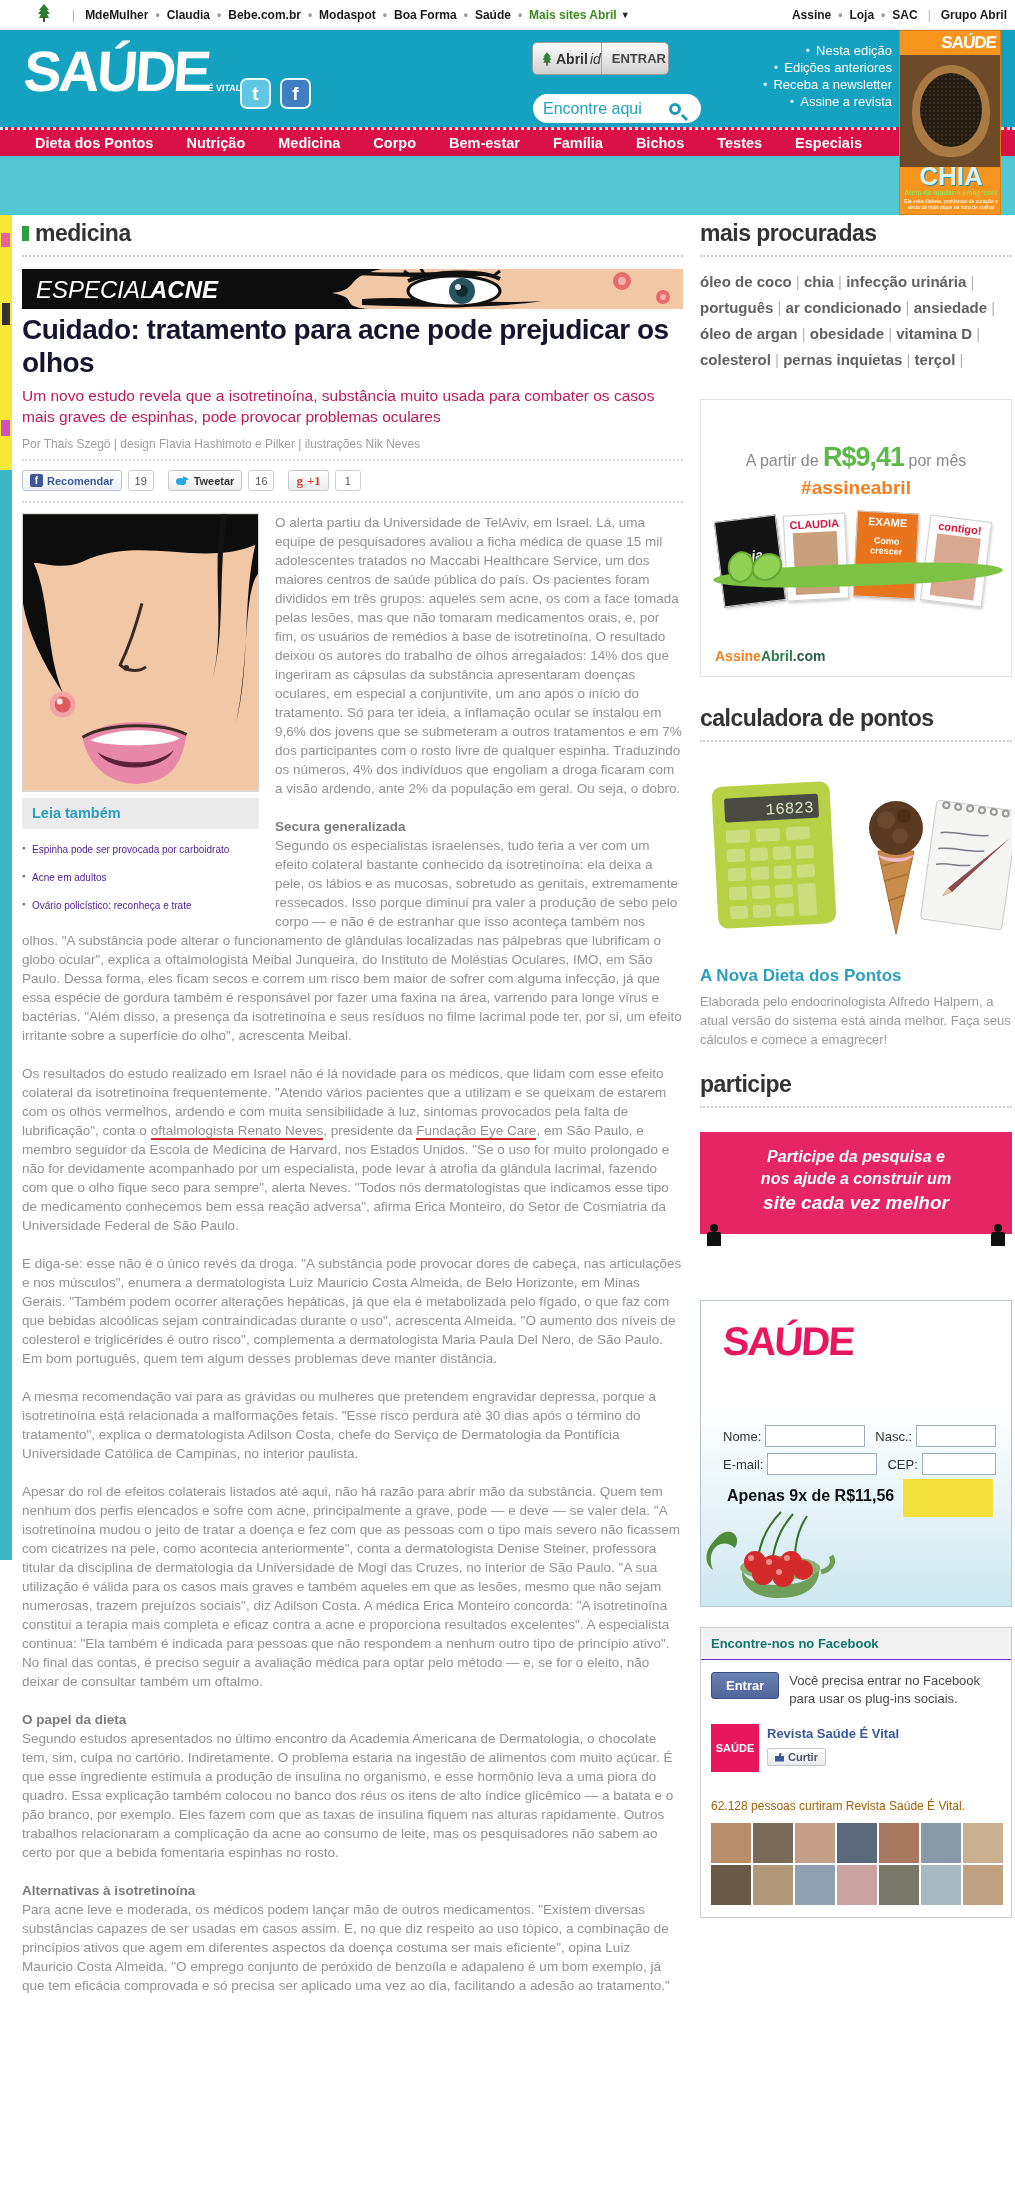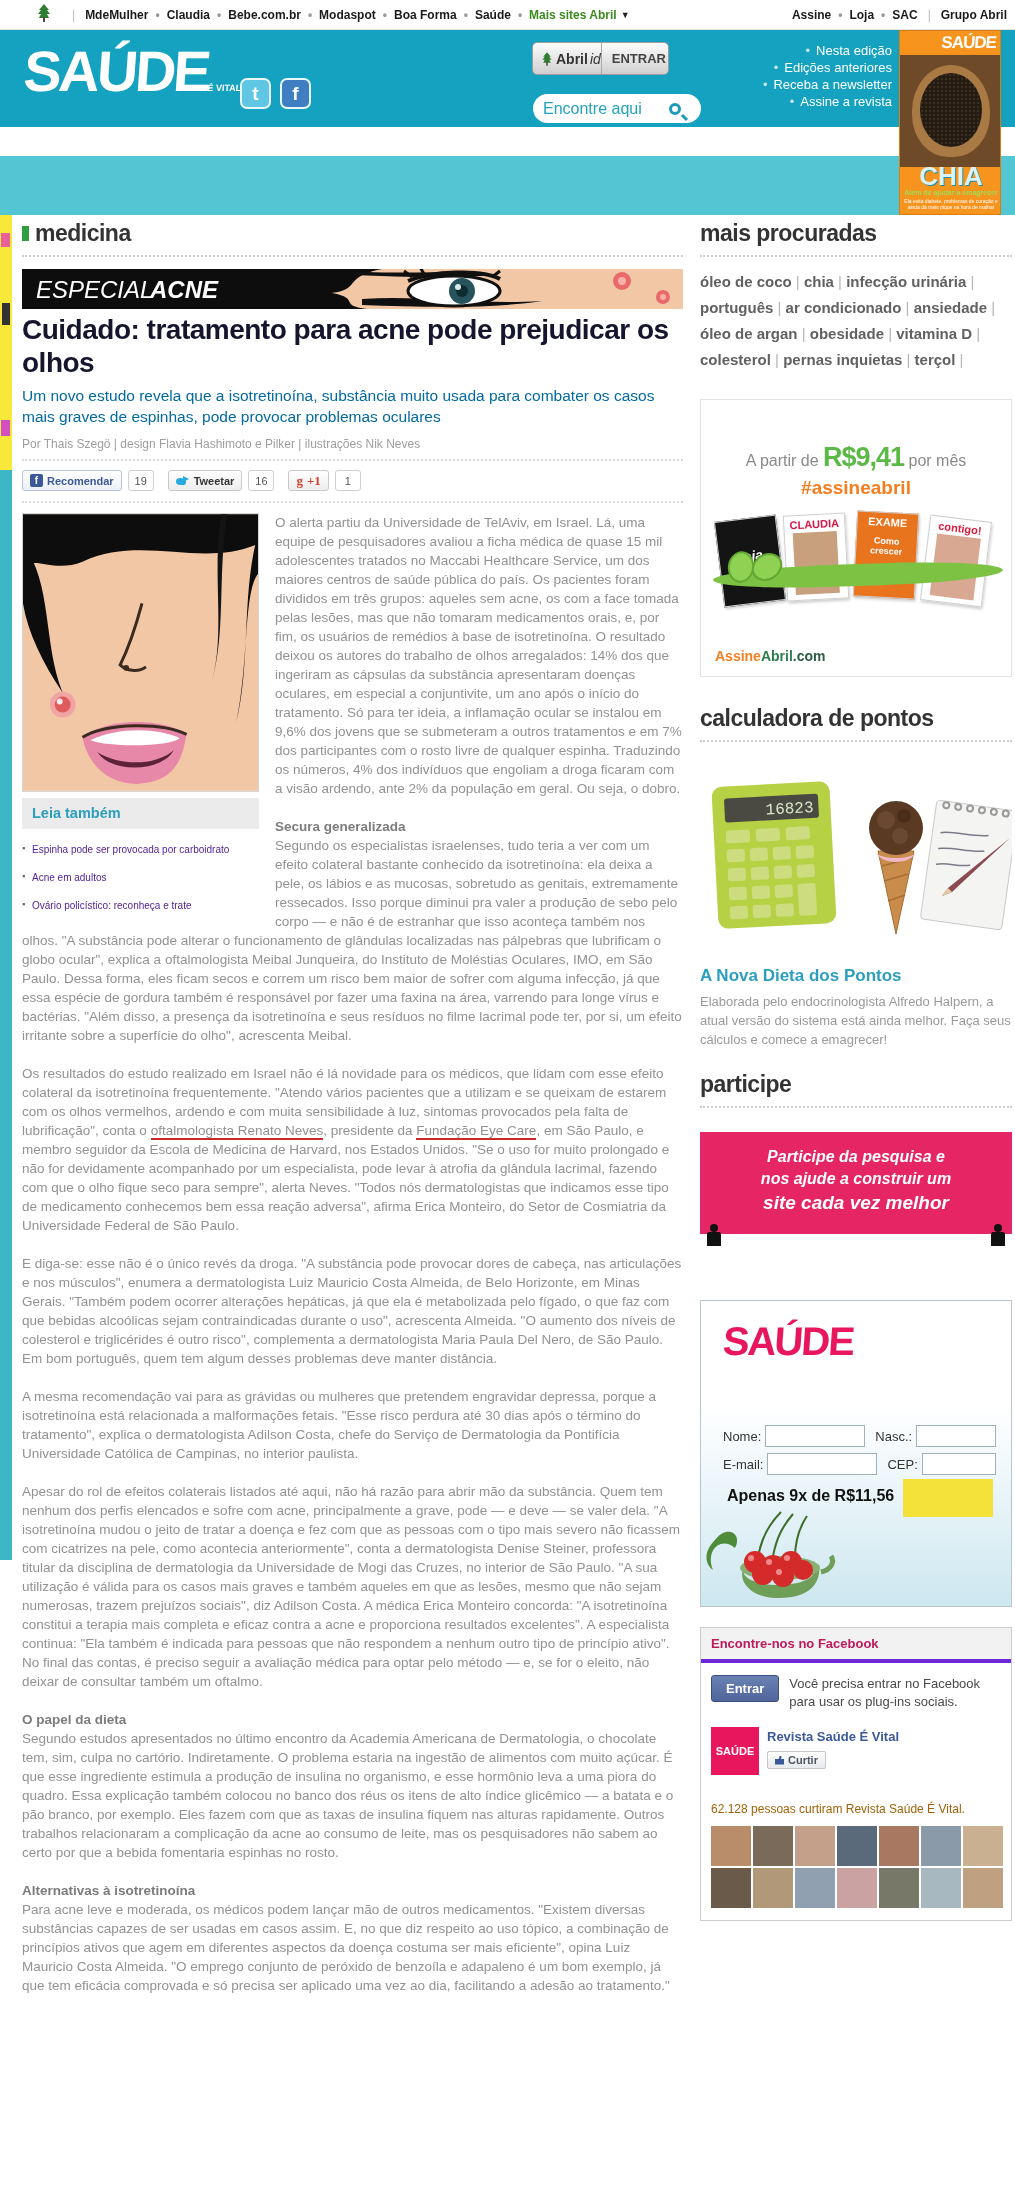--- a/index.html
+++ b/index.html
@@ -71,21 +71,21 @@
   .strip .m3 { position:absolute; left:1px; top:205px; width:9px; height:16px; background:#d14fc0; }
 
   
   .main { position:absolute; left:22px; top:220px; width:661px; }
   .section-head { display:flex; align-items:center; border-bottom:2px dotted #cfcfcf; padding-bottom:8px; }
   .section-head .gsq { width:7px; height:15px; background:#2f9e41; margin-right:6px; }
   .section-head h2 { font-size:23px; font-weight:bold; color:#333; letter-spacing:-0.5px; }
 
   .banner { margin-top:12px; width:661px; height:40px; display:block; }
   .title { margin-top:4px; font-size:28px; line-height:33px; font-weight:bold; color:#15152e; letter-spacing:-0.5px; }
-  .subtitle { margin-top:6px; font-size:15.5px; line-height:21px; color:#0369a1; }
+  .subtitle { margin-top:6px; font-size:15.5px; line-height:21px; color:#be185d; }
   .byline { margin-top:10px; font-size:12px; color:#9e9e9e; padding-bottom:8px; border-bottom:2px dotted #d9d9d9; }
 
   .social { display:flex; align-items:center; gap:6px; padding:9px 0 10px 0; border-bottom:2px dotted #d9d9d9; margin-bottom:10px; }
   .sbtn { display:flex; align-items:center; gap:4px; height:21px; padding:0 7px; border:1px solid #b9c4d8; border-radius:3px;
           background:linear-gradient(#fff,#ecf0f7); font-size:11px; font-weight:bold; color:#3b5998; }
   .sbtn .fsq { width:13px; height:13px; background:#3b5998; color:#fff; font-size:10px; font-weight:bold; display:flex; align-items:center; justify-content:center; border-radius:2px; }
   .sbtn.tw2 { color:#333; border-color:#c9c9c9; background:linear-gradient(#fff,#ededed); }
   .bird { width:14px; height:10px; position:relative; }
   .bird::before { content:""; position:absolute; left:0; top:2px; width:10px; height:7px; background:#2aa9e0; border-radius:50% 60% 40% 50%; }
   .bird::after { content:""; position:absolute; left:7px; top:0; width:0; height:0; border-left:6px solid #2aa9e0; border-top:3px solid transparent; border-bottom:3px solid transparent; }
@@ -159,21 +159,21 @@
   .sub-row label { margin-right:4px; }
   .sub-row input { height:22px; border:1px solid #9fb0b8; background:#fff; font-size:12px; padding:0 4px; }
   .r1 { top:124px; } .r2 { top:152px; }
   .in-nome { width:100px; margin-right:10px; } .in-nasc { width:80px; }
   .in-mail { width:110px; margin-right:10px; } .in-cep { width:74px; }
   .sub-price { position:absolute; left:26px; top:186px; font-size:16px; font-weight:bold; color:#111; z-index:3; }
   .sub-btn { position:absolute; right:18px; top:178px; width:90px; height:38px; background:#f4e23a; border:none; cursor:pointer; }
   .cherries { position:absolute; left:2px; bottom:-4px; }
 
   .fb-box { margin-top:20px; width:312px; border:1px solid #ccc; background:#fff; }
-  .fb-head { background:#f2f2f2; border-bottom:4px solid #6d28d9; font-size:13px; font-weight:bold; color:#be185d; padding:8px 10px; }
+  .fb-head { background:#f2f2f2; border-bottom:1px solid #6d28d9; font-size:13px; font-weight:bold; color:#0f766e; padding:8px 10px; }
   .fb-body { padding:12px 10px; }
   .fb-login { display:flex; gap:10px; align-items:flex-start; }
   .fb-enter { background:linear-gradient(#6a82b4,#50659b); color:#fff; font-size:13px; font-weight:bold;
               border:1px solid #3b4f86; border-radius:3px; padding:5px 14px; cursor:pointer; }
   .fb-msg { font-size:13px; color:#4a4a4a; line-height:18px; width:220px; }
   .fb-page { display:flex; gap:8px; margin-top:16px; align-items:flex-start; }
   .fb-av { width:48px; height:48px; background:#e8175d; color:#fff; font-size:11px; font-weight:bold;
            display:flex; align-items:center; justify-content:center; transform:none; }
   .fb-name { color:#3b5998; font-size:13px; font-weight:bold; text-decoration:none; }
   .fb-like { display:inline-flex; align-items:center; gap:4px; margin-top:6px; border:1px solid #c5c6c8; border-radius:2px;
@@ -259,20 +259,31 @@
     <div class="cbrand">SAÚDE</div>
     <div class="spoonarea">
         <div class="spoon"></div>
         <div class="seeds"></div>
       </div>
     <div class="chia">CHIA</div>
     <div class="csub">Além de ajudar a emagrecer</div>
     <div class="ccap">Ela evita diabete, problemas de coração e ainda dá mais pique na hora de malhar</div>
   </div>
 
+  <div class="nav">
+    <a href="#">Dieta dos Pontos</a>
+    <a href="#">Nutrição</a>
+    <a href="#">Medicina</a>
+    <a href="#">Corpo</a>
+    <a href="#">Bem-estar</a>
+    <a href="#">Família</a>
+    <a href="#">Bichos</a>
+    <a href="#">Testes</a>
+    <a href="#">Especiais</a>
+  </div>
   <div class="band"></div>
 
   <div class="strip">
     <div class="y"></div>
       <div class="t"></div>
     <div class="m1"></div>
       <div class="m2"></div>
       <div class="m3"></div>
   </div>
 

